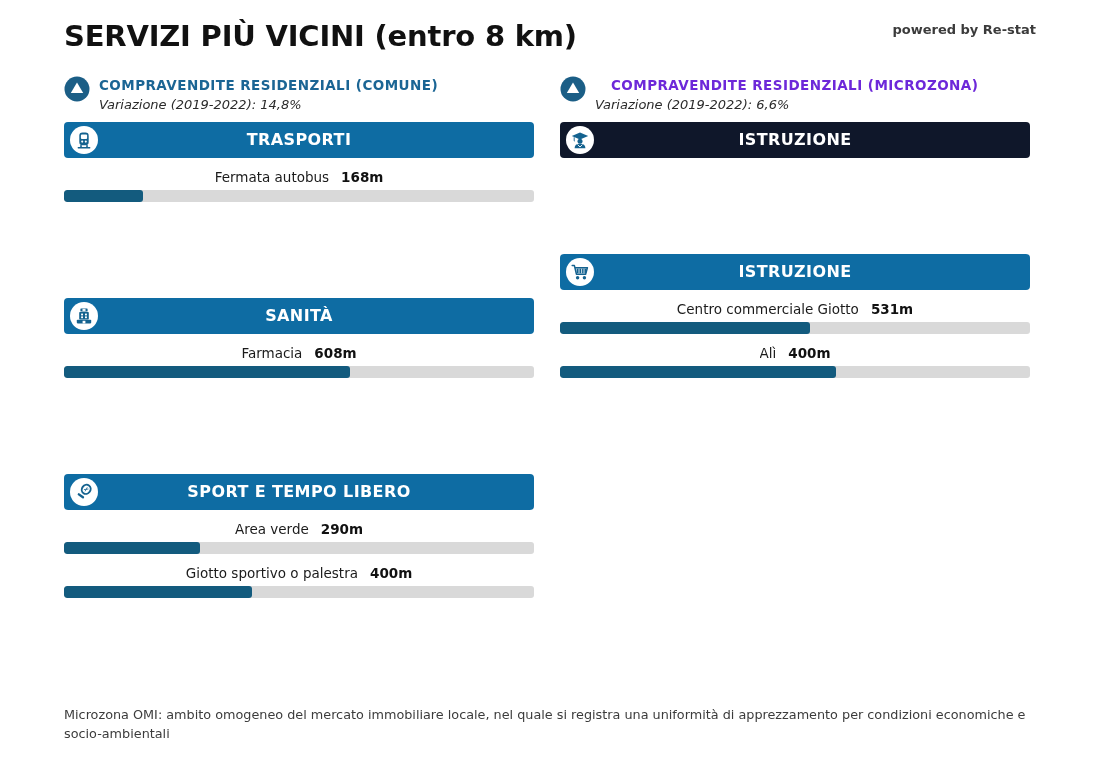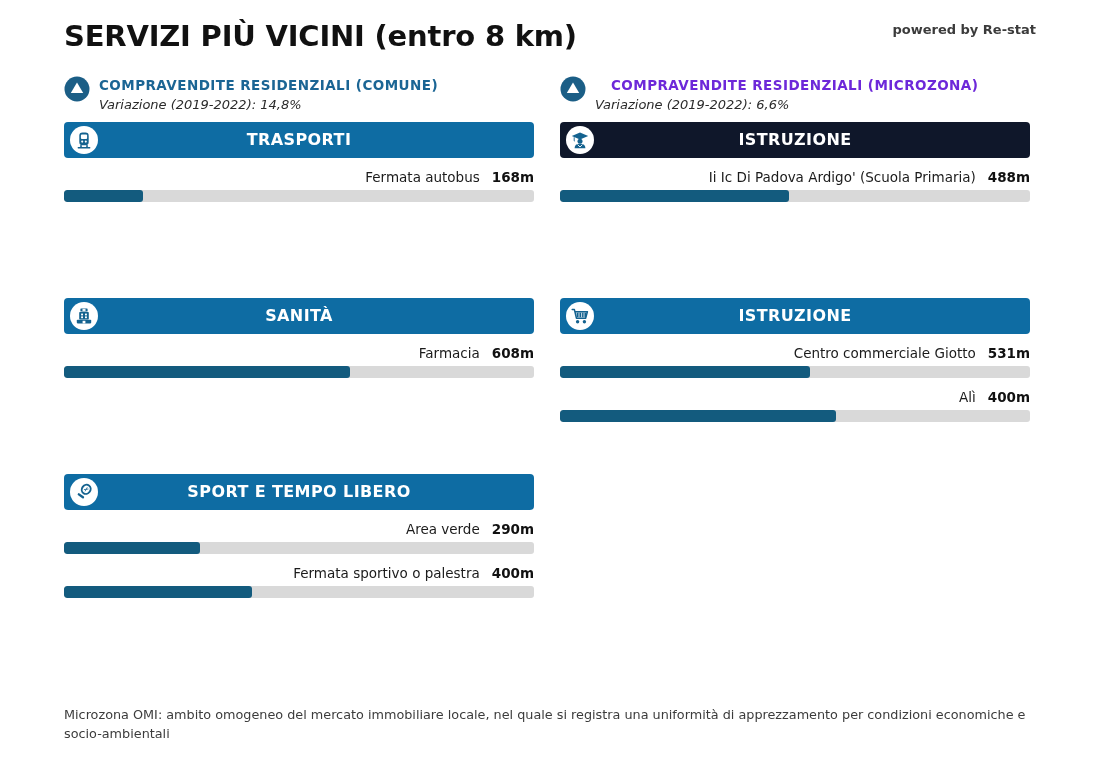--- a/index.html
+++ b/index.html
@@ -127,21 +127,21 @@
     text-align: center;
     line-height: 36px;
   }
 
   
   .svc {
     margin-top: 11px;
   }
   .svc-line {
     display: flex;
-    justify-content: flex-end;
+    justify-content: center;
     align-items: baseline;
     margin-bottom: 5px;
   }
   .svc-name {
     font-size: 13.5px;
     color: #1b1b1b;
     white-space: nowrap;
     overflow: hidden;
     text-overflow: ellipsis;
   }
@@ -288,21 +288,21 @@
             <span class="svc-name">Area verde</span>
             <span class="svc-dist">290m</span>
           </div>
           <div class="track" style="background: rgb(217, 217, 217);">
             <div class="fill" style="width: 29%; background: rgb(19, 91, 126);"></div>
           </div>
         </div>
 
         <div class="svc">
           <div class="svc-line">
-            <span class="svc-name">Fermata sportivo o palestra</span>
+            <span class="svc-name">Giotto sportivo o palestra</span>
             <span class="svc-dist">400m</span>
           </div>
           <div class="track" style="background: rgb(217, 217, 217);">
             <div class="fill" style="width: 40%; background: rgb(19, 91, 126);"></div>
           </div>
         </div>
       </div>
 
     </div>
 
@@ -328,29 +328,20 @@
               <polygon points="10,2.6 18.2,6.1 10,9.6 1.8,6.1" fill="#14628f"></polygon>
               <path d="M4.2 7.2 L4.2 10.4 Q4.2 11.2 5.0 11.2" stroke="#14628f" stroke-width="0.9" fill="none"></path>
               <circle cx="10" cy="11.3" r="2.5" fill="#14628f"></circle>
               <path d="M4.6 18.2 Q4.6 13.8 10 13.8 Q15.4 13.8 15.4 18.2 Z" fill="#14628f"></path>
               <path d="M7.6 14.6 L10 17.0 L12.4 14.6" stroke="#ffffff" stroke-width="0.9" fill="none"></path>
             </svg>
           </span>
           <span class="cat-title">ISTRUZIONE</span>
         </div>
 
-        <div class="svc">
-          <div class="svc-line">
-            <span class="svc-name">Ii Ic Di Padova Ardigo' (Scuola Primaria)</span>
-            <span class="svc-dist">488m</span>
-          </div>
-          <div class="track" style="background: rgb(217, 217, 217);">
-            <div class="fill" style="width: 48.8%; background: rgb(19, 91, 126);"></div>
-          </div>
-        </div>
       </div>
 
       <div class="gap-lg"></div>
 
       <div class="cat">
         <div class="cat-header" style="background: rgb(14, 108, 163);">
           <span class="cat-badge">
             <svg width="20" height="20" viewBox="0 0 20 20">
               <path d="M2.2 3.6 L4.4 3.6 L6.4 12.2 L15.6 12.2 L17.4 5.8 L5.2 5.8" stroke="#14628f" stroke-width="1.5" fill="none" stroke-linejoin="round" stroke-linecap="round"></path>
               <rect x="6.6" y="6.6" width="9.6" height="4.7" fill="#14628f"></rect>

